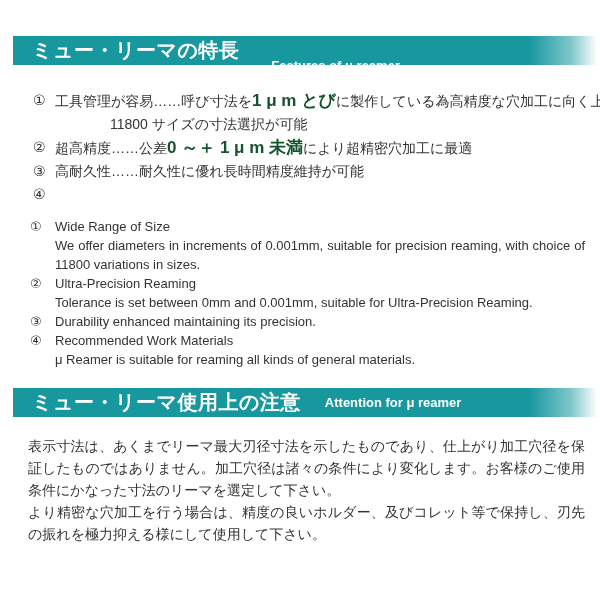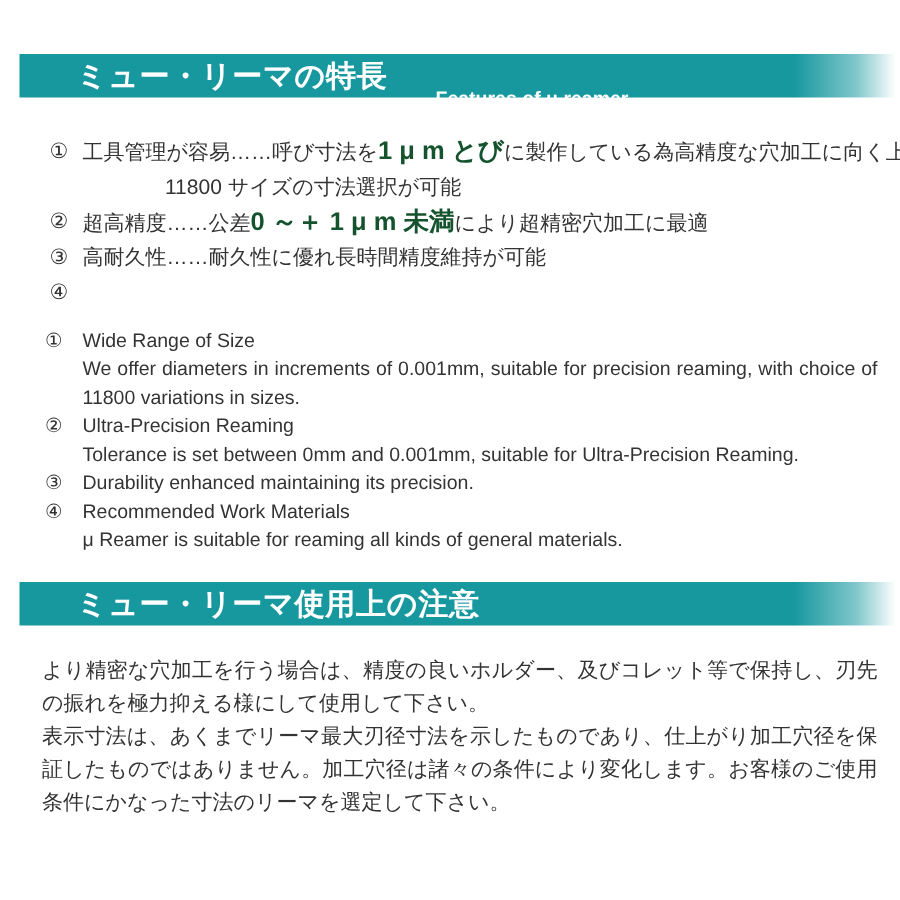--- a/index.html
+++ b/index.html
@@ -12,21 +12,20 @@
     color:#333333;
   }
   
   .banner{
     margin-left:13px;
     height:29px;
     display:flex;
     align-items:center;
     color:#ffffff;
     background:linear-gradient(to right,#17989f 0%,#17989f 88%,rgba(23,152,159,0.55) 95%,rgba(23,152,159,0) 99.5%);
-    padding-left:19px;
   }
   .banner-1{margin-top:36px;}
   .banner-2{margin-top:19px;}
   .banner .jp-title{
     font-size:20px;
     font-weight:bold;
     margin-left:19px;
     letter-spacing:0.5px;
     white-space:nowrap;
   }
@@ -128,20 +127,21 @@
       <span class="num">④</span>
       <div class="en-body">
         <div class="en-title-line">Recommended Work Materials</div>
         <div class="en-desc">μ Reamer is suitable for reaming all kinds of general materials.</div>
       </div>
     </div>
   </div>
 
   <div class="banner banner-2">
     <span class="jp-title">ミュー・リーマ使用上の注意</span>
+    <span class="en-title">Attention for μ reamer</span>
   </div>
 
   <div class="attention">
+    <p>表示寸法は、あくまでリーマ最大刃径寸法を示したものであり、仕上がり加工穴径を保証したものではありません。加工穴径は諸々の条件により変化します。お客様のご使用条件にかなった寸法のリーマを選定して下さい。</p>
     <p>より精密な穴加工を行う場合は、精度の良いホルダー、及びコレット等で保持し、刃先の振れを極力抑える様にして使用して下さい。</p>
-    <p>表示寸法は、あくまでリーマ最大刃径寸法を示したものであり、仕上がり加工穴径を保証したものではありません。加工穴径は諸々の条件により変化します。お客様のご使用条件にかなった寸法のリーマを選定して下さい。</p>
   </div>
 
 </div>
 
 </body></html>

